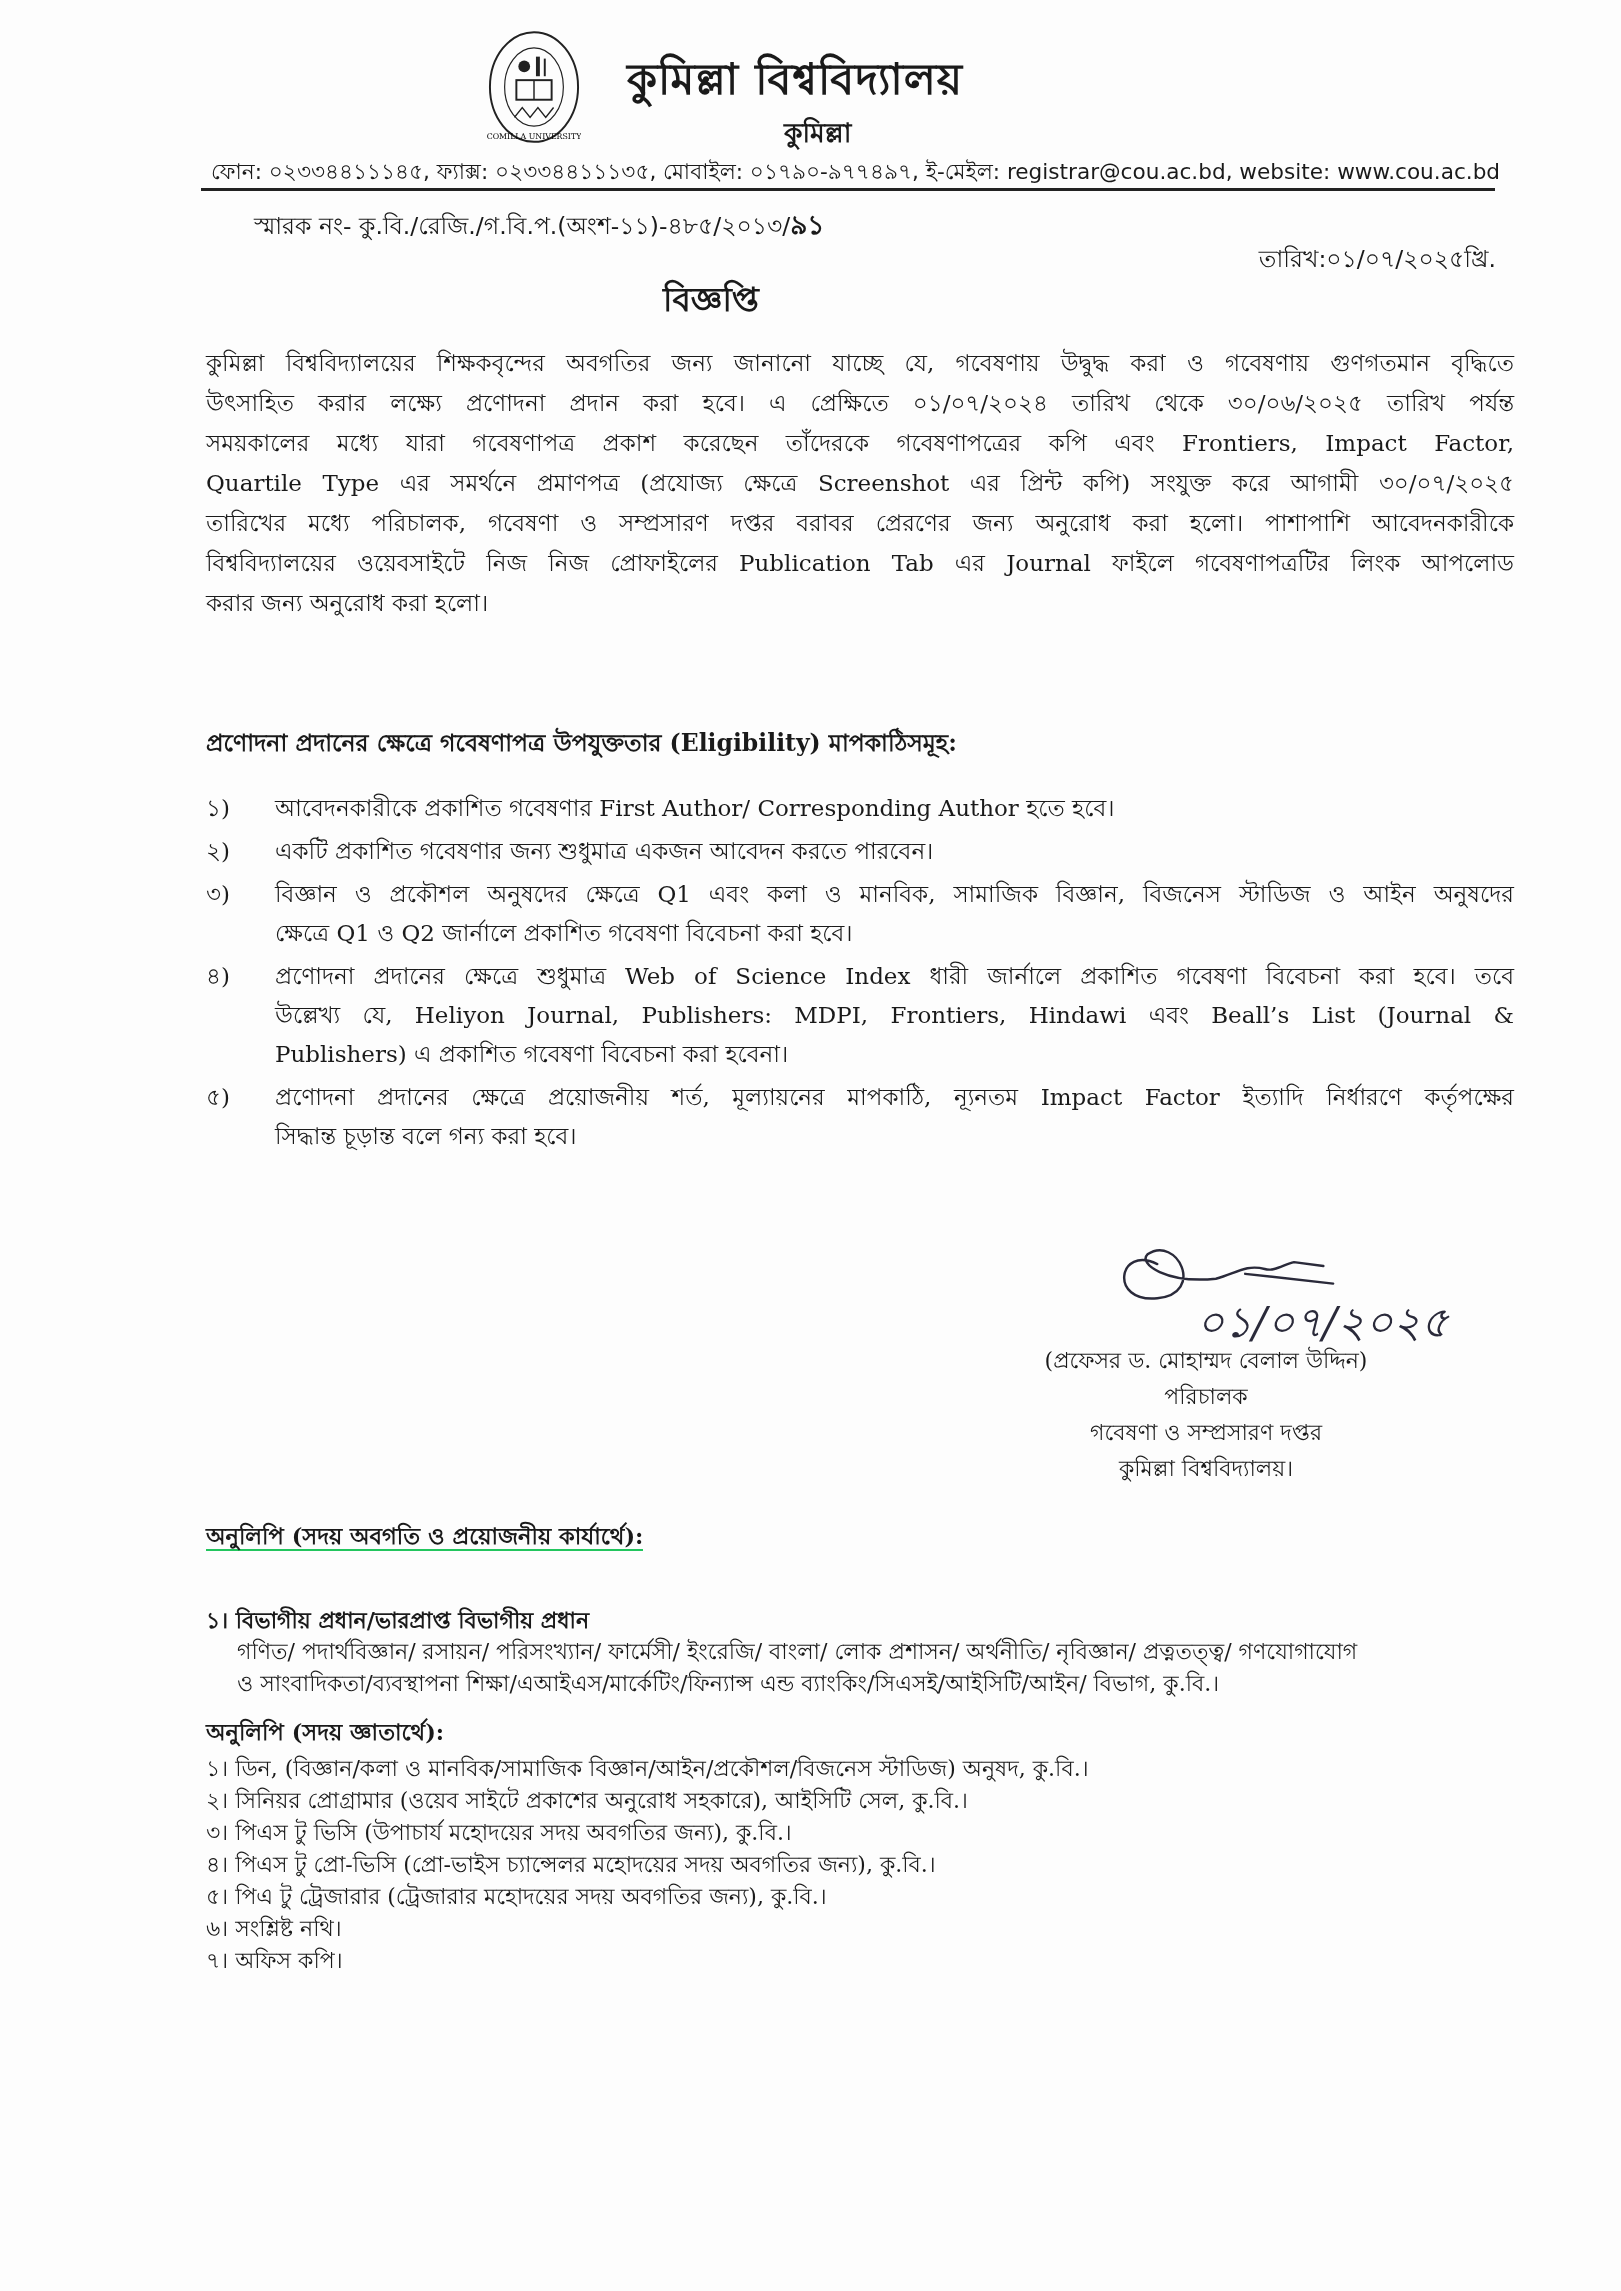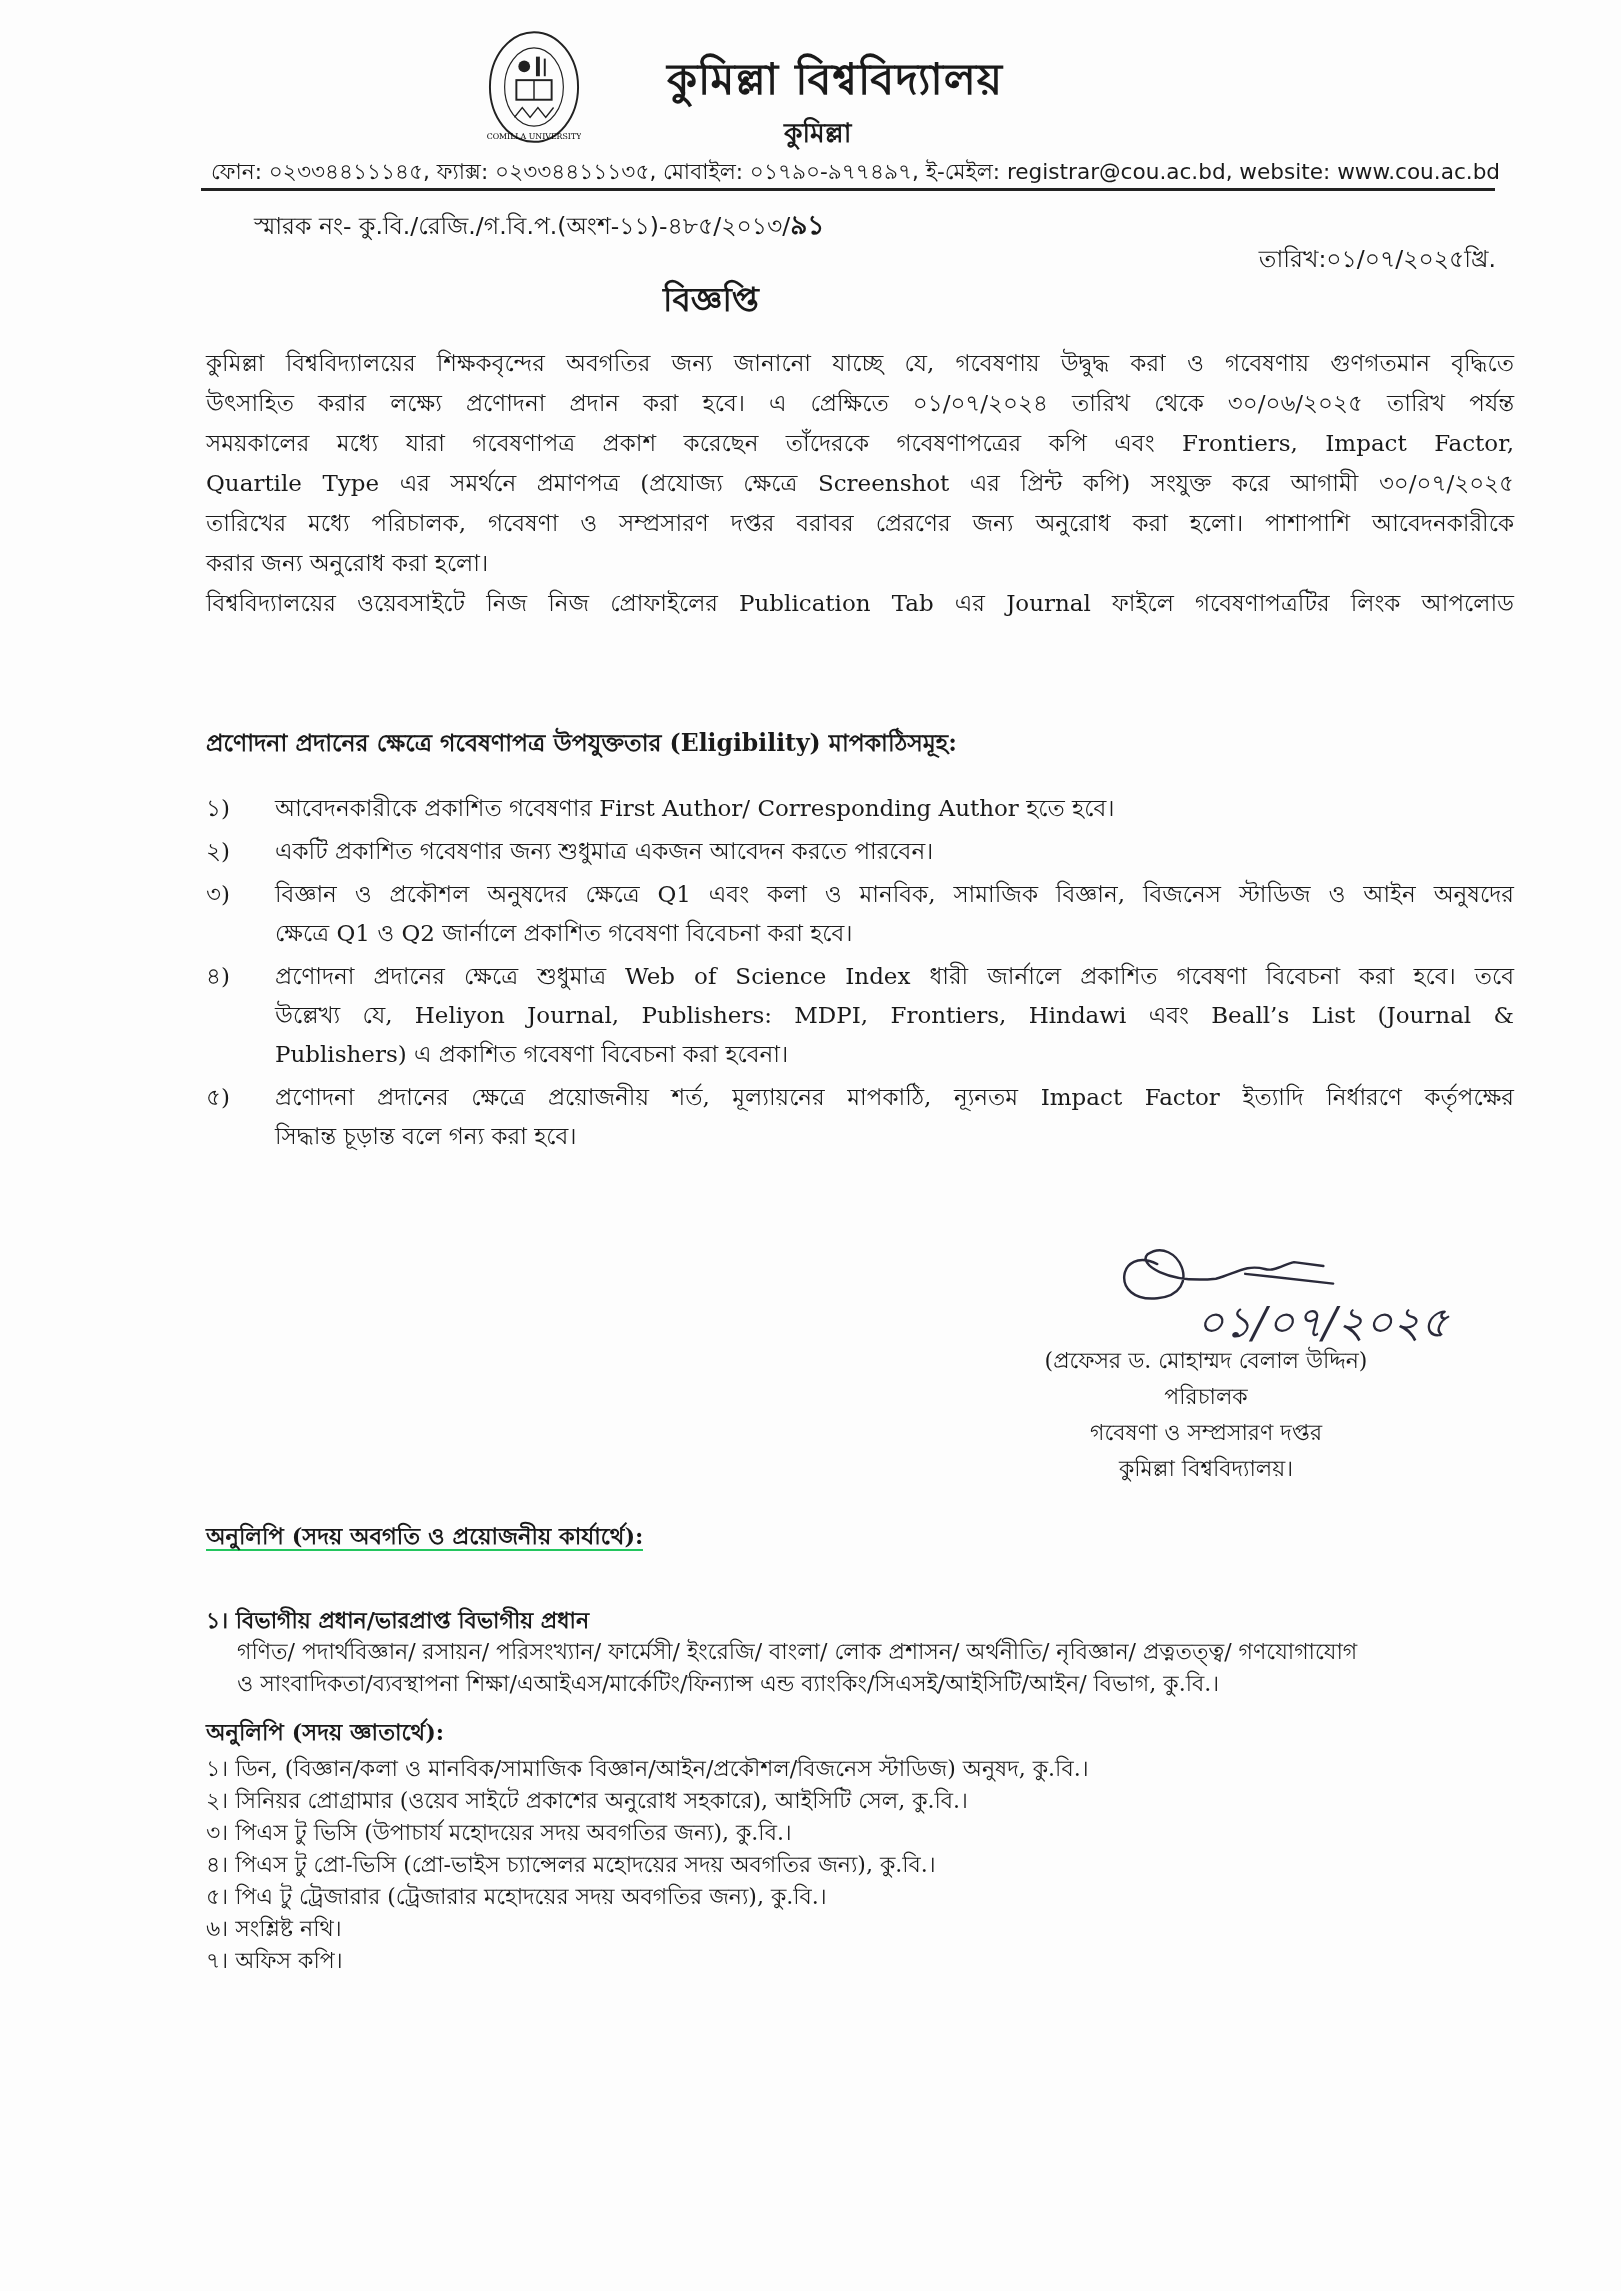--- a/index.html
+++ b/index.html
@@ -2,21 +2,21 @@
 <html><head>
 <meta charset="utf-8">
 <style>
   html, body { margin: 0; padding: 0; background: #ffffff; }
   body { width: 1621px; height: 2292px; position: relative; overflow: hidden; color: #1a1a1a;
          font-family: "DejaVu Serif", "Liberation Serif", serif; }
   .page { position: absolute; left: 0; top: 0; width: 1621px; height: 2292px; background: #fdfdfd; }
 
   
   .logo { position: absolute; left: 487px; top: 29px; width: 94px; height: 116px; }
-  .uni-title { position: absolute; left: 627px; top: 47px; font-size: 43px; font-weight: bold; letter-spacing: 1px; margin-left: 40px; }
+  .uni-title { position: absolute; left: 627px; top: 47px; font-size: 43px; font-weight: bold; letter-spacing: 1px; }
   .uni-sub { position: absolute; left: 784px; top: 113px; font-size: 26.5px; font-weight: bold; }
   .contact { position: absolute; left: 211px; top: 155px; width: 1279px; font-size: 21.6px;
              font-family: "DejaVu Sans", "Liberation Sans", sans-serif; white-space: nowrap; text-align: right; }
   .rule { position: absolute; left: 201px; top: 188px; width: 1294px; height: 2.9px; background: #222; }
   .memo { position: absolute; left: 222px; top: 205px; font-size: 23.5px; font-family: "DejaVu Sans", "Liberation Sans", sans-serif; margin-left: 32px; }
   .memo-num { font-weight: bold; font-size: 26.5px; }
   .date { position: absolute; right: 125px; top: 205px; font-size: 23.5px; font-family: "DejaVu Sans", "Liberation Sans", sans-serif; margin-top: 36px; }
 
   .notice-title { position: absolute; left: 0; width: 1422px; top: 274px; text-align: center; font-size: 33px; font-weight: bold; }
 
@@ -73,22 +73,22 @@
   <div class="date">তারিখ:০১/০৭/২০২৫খ্রি.</div>
 
   <div class="notice-title">বিজ্ঞপ্তি</div>
 
   <div class="para">
     <span class="ln">কুমিল্লা বিশ্ববিদ্যালয়ের শিক্ষকবৃন্দের অবগতির জন্য জানানো যাচ্ছে যে, গবেষণায় উদ্বুদ্ধ করা ও গবেষণায় গুণগতমান বৃদ্ধিতে</span>
     <span class="ln">উৎসাহিত করার লক্ষ্যে প্রণোদনা প্রদান করা হবে। এ প্রেক্ষিতে ০১/০৭/২০২৪ তারিখ থেকে ৩০/০৬/২০২৫ তারিখ পর্যন্ত</span>
     <span class="ln">সময়কালের মধ্যে যারা গবেষণাপত্র প্রকাশ করেছেন তাঁদেরকে গবেষণাপত্রের কপি এবং Frontiers, Impact Factor,</span>
     <span class="ln">Quartile Type এর সমর্থনে প্রমাণপত্র (প্রযোজ্য ক্ষেত্রে Screenshot এর প্রিন্ট কপি) সংযুক্ত করে আগামী ৩০/০৭/২০২৫</span>
     <span class="ln">তারিখের মধ্যে পরিচালক, গবেষণা ও সম্প্রসারণ দপ্তর বরাবর প্রেরণের জন্য অনুরোধ করা হলো। পাশাপাশি আবেদনকারীকে</span>
+    <span class="ln">বিশ্ববিদ্যালয়ের ওয়েবসাইটে নিজ নিজ প্রোফাইলের Publication Tab এর Journal ফাইলে গবেষণাপত্রটির লিংক আপলোড</span>
     <span class="ln last">করার জন্য অনুরোধ করা হলো।</span>
-    <span class="ln">বিশ্ববিদ্যালয়ের ওয়েবসাইটে নিজ নিজ প্রোফাইলের Publication Tab এর Journal ফাইলে গবেষণাপত্রটির লিংক আপলোড</span>
   </div>
 
   <div class="elig-heading">প্রণোদনা প্রদানের ক্ষেত্রে গবেষণাপত্র উপযুক্ততার (Eligibility) মাপকাঠিসমূহ:</div>
 
   <div class="criteria">
     <div class="crit">
       <span class="num">১)</span>
       <span class="line">আবেদনকারীকে প্রকাশিত গবেষণার First Author/ Corresponding Author হতে হবে।</span>
     </div>
     <div class="crit">

